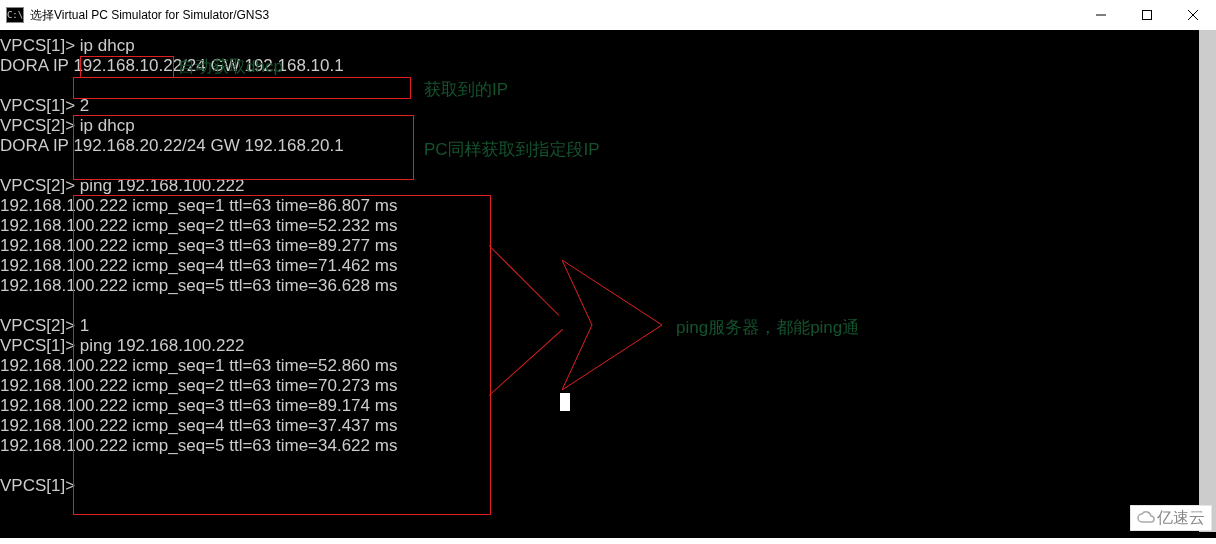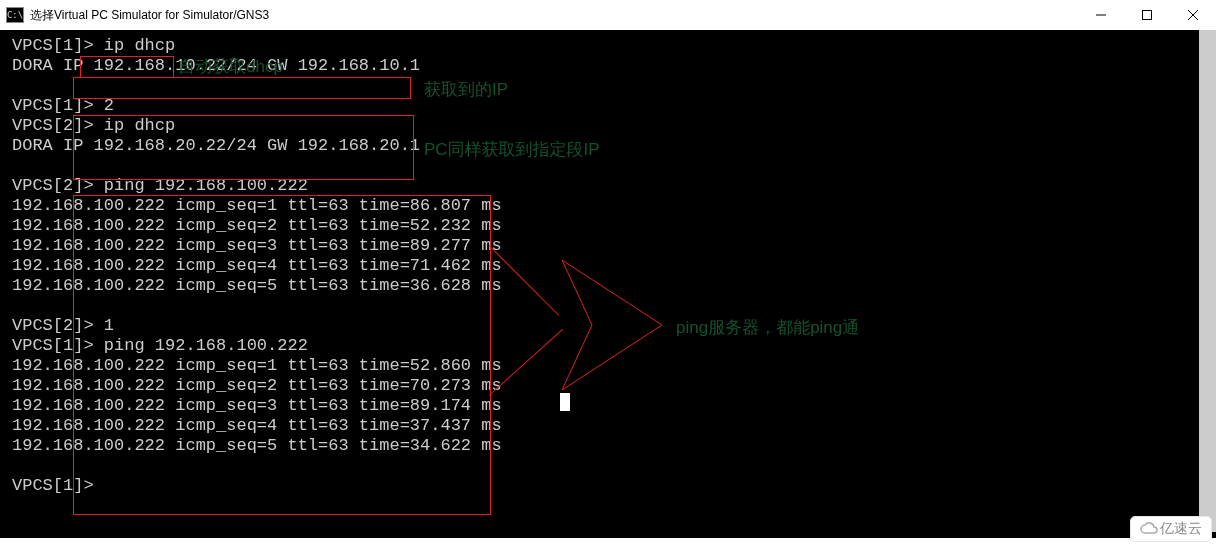--- a/index.html
+++ b/index.html
@@ -4,32 +4,32 @@
 <style>
 html,body{margin:0;padding:0;width:1216px;height:544px;background:#fff;font-family:Arial,sans-serif;overflow:hidden}
 .window{position:relative;width:1216px;height:544px;background:#fff}
 .titlebar{display:flex;align-items:center;height:30px;background:#fff;border-bottom:1px solid #ddd;padding-left:6px}
 .title-icon{width:16px;height:14px;background:#000;border:1px solid #888;display:inline-flex;align-items:center;justify-content:center;margin-right:6px}
 .title-icon span{color:#ccc;font-size:9px;font-family:monospace;line-height:1}
 .title-text{font-size:12px;color:#000;flex:1}
 .win-btns{display:flex;height:100%}
 .win-btn{width:46px;display:flex;align-items:center;justify-content:center;font-size:14px;color:#000}
 .win-btn svg{stroke:#000;stroke-width:1;fill:none}
-.term{position:absolute;left:0;top:30px;right:0;height:502px;background:#000;color:#ccc;font-family:Liberation Mono, monospace;font-size:17px;line-height:20px;padding:6px 0 0 12px;white-space:pre}
+.term{position:absolute;left:0;top:30px;right:0;height:502px;background:#000;color:#ccc;font-family:Liberation Sans, sans-serif;font-size:17px;line-height:20px;padding:6px 0 0 0;white-space:pre}
 .term .row{height:20px}
 .scrollbar{position:absolute;right:0;top:30px;width:17px;height:502px;background:#f0f0f0}
 .scroll-thumb{position:absolute;left:0;top:0;width:17px;height:502px;background:#ccc}
 
 .rbox{position:absolute;border:1px solid #e02020;pointer-events:none}
 .ann{position:absolute;color:#14532d;font-size:17px;font-family:sans-serif}
 .arrow-line{position:absolute;background:#e02020;height:1px}
 
 .arrowhead{position:absolute;left:562px;top:260px}
 .cursor{position:absolute;left:560px;top:393px;width:10px;height:18px;background:#fff}
-.watermark{position:absolute;right:4px;bottom:2px;width:80px;height:24px;background:#fff;border:1px solid #e5e5e5;border-radius:5px;display:flex;align-items:center;justify-content:center;color:#888;font-size:14px;font-family:sans-serif}
+.watermark{position:absolute;right:4px;bottom:13px;width:80px;height:24px;background:#fff;border:1px solid #e5e5e5;border-radius:0;display:flex;align-items:center;justify-content:center;color:#888;font-size:16px;font-family:sans-serif}
 .watermark svg{margin-right:2px}
 </style>
 </head>
 <body>
 
 <div class="window">
 
   <div class="titlebar">
     <div class="title-icon">
         <span>C:\</span>

